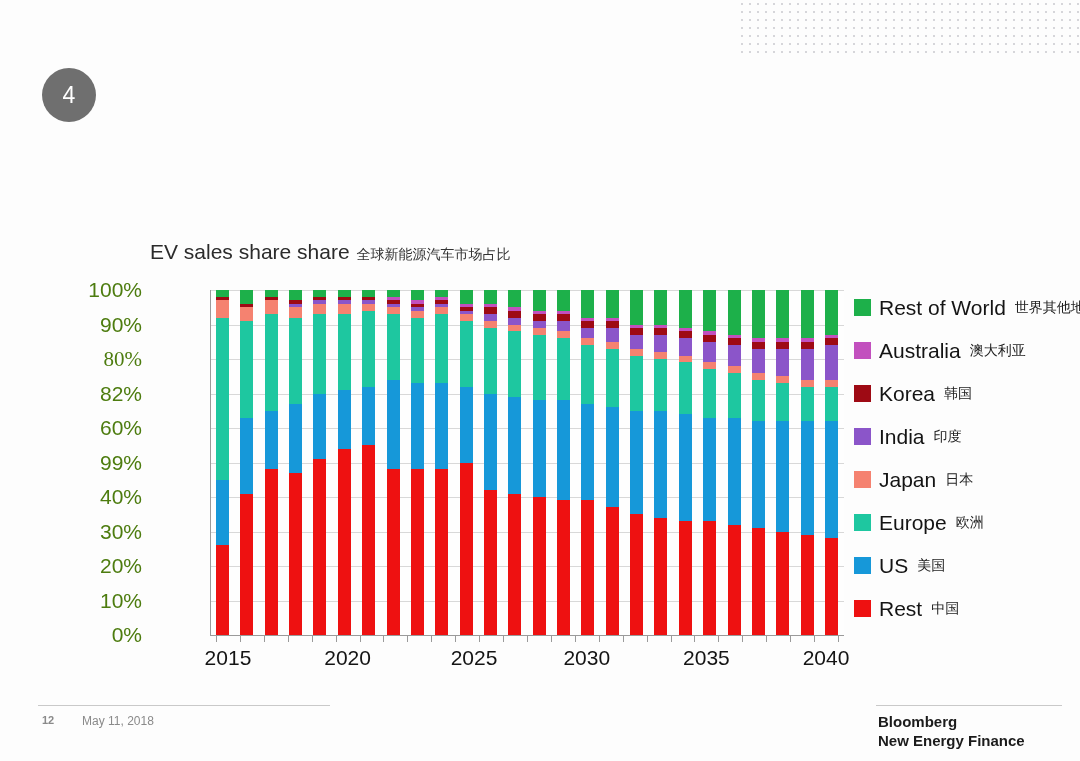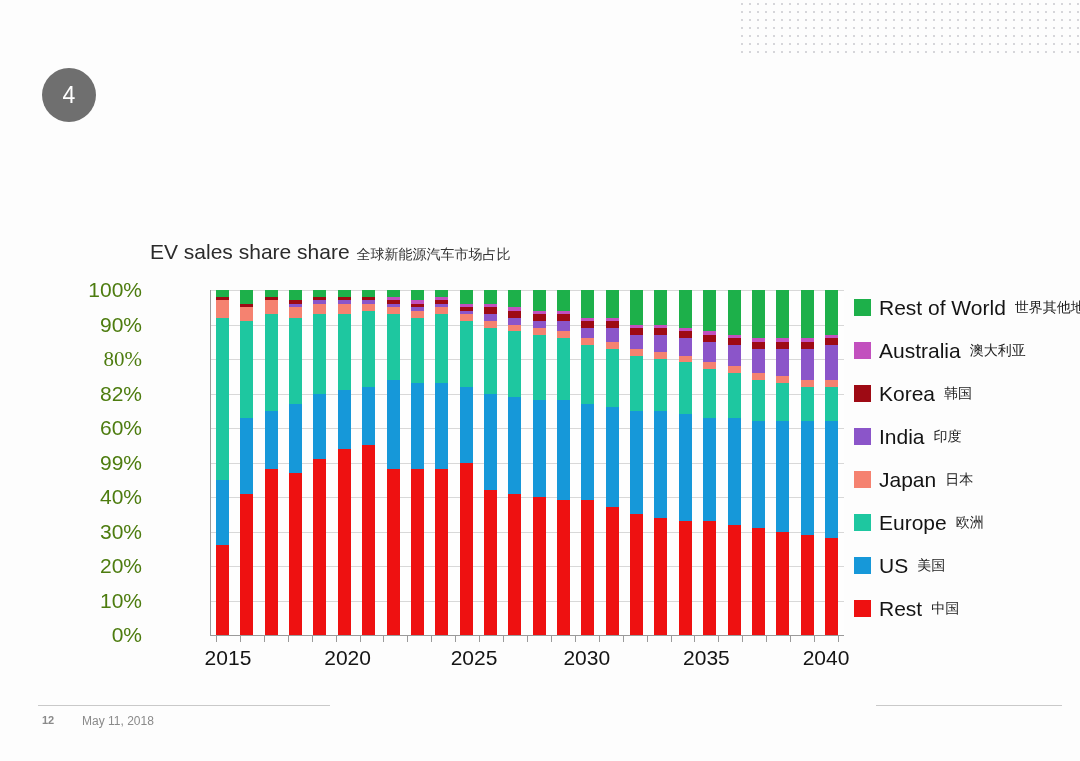--- a/index.html
+++ b/index.html
@@ -457,14 +457,18 @@
           <span class="leg-en">Rest</span>
           <span class="leg-cn">中国</span>
         </div>
       </div>
   </div>
 
   <div class="footer-rule"></div>
   <div class="footer-rule2"></div>
   <div class="pagenum">12</div>
   <div class="fdate">May 11, 2018</div>
+  <div class="brand">
+    <span>Bloomberg</span><br>
+    <span>New Energy Finance</span>
+  </div>
 
 </div>
 
 </body></html>

